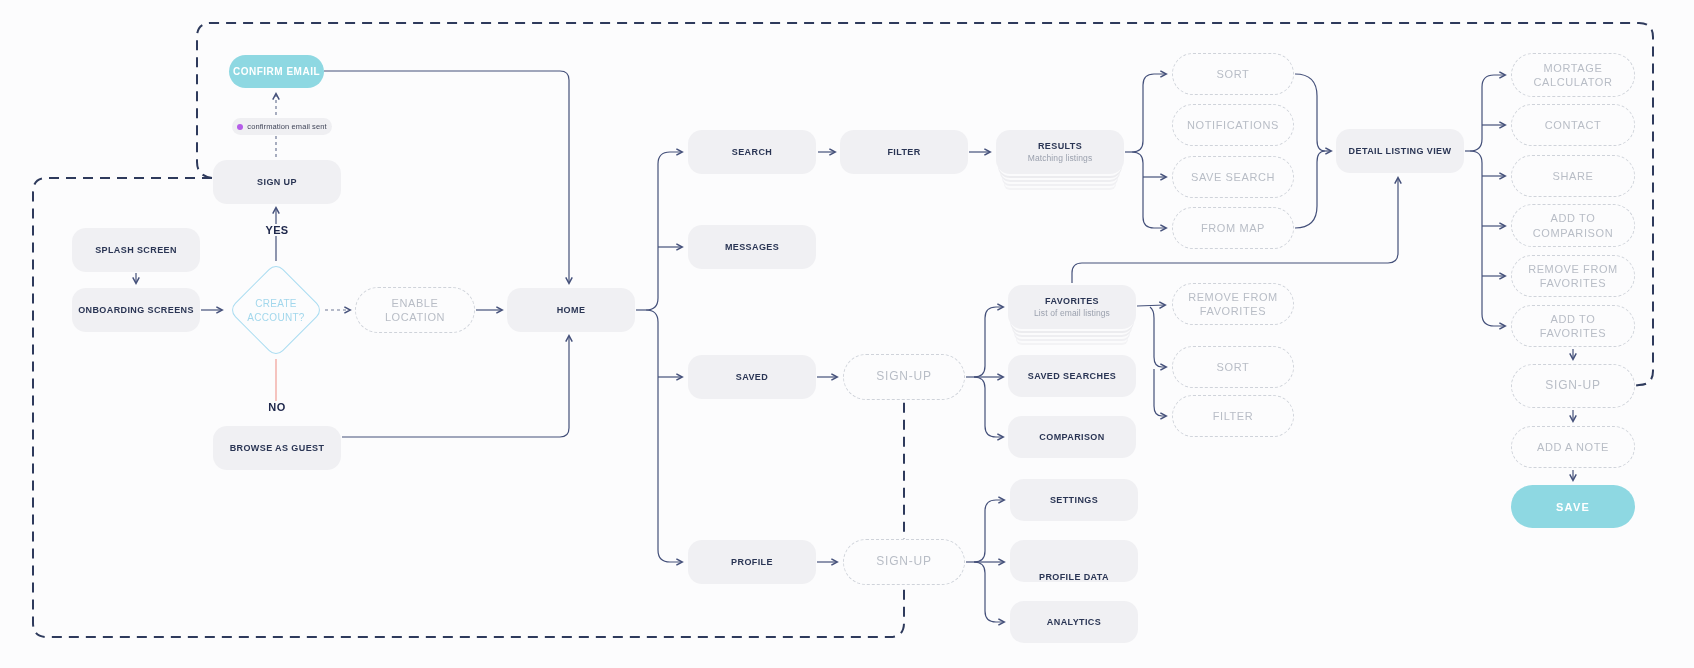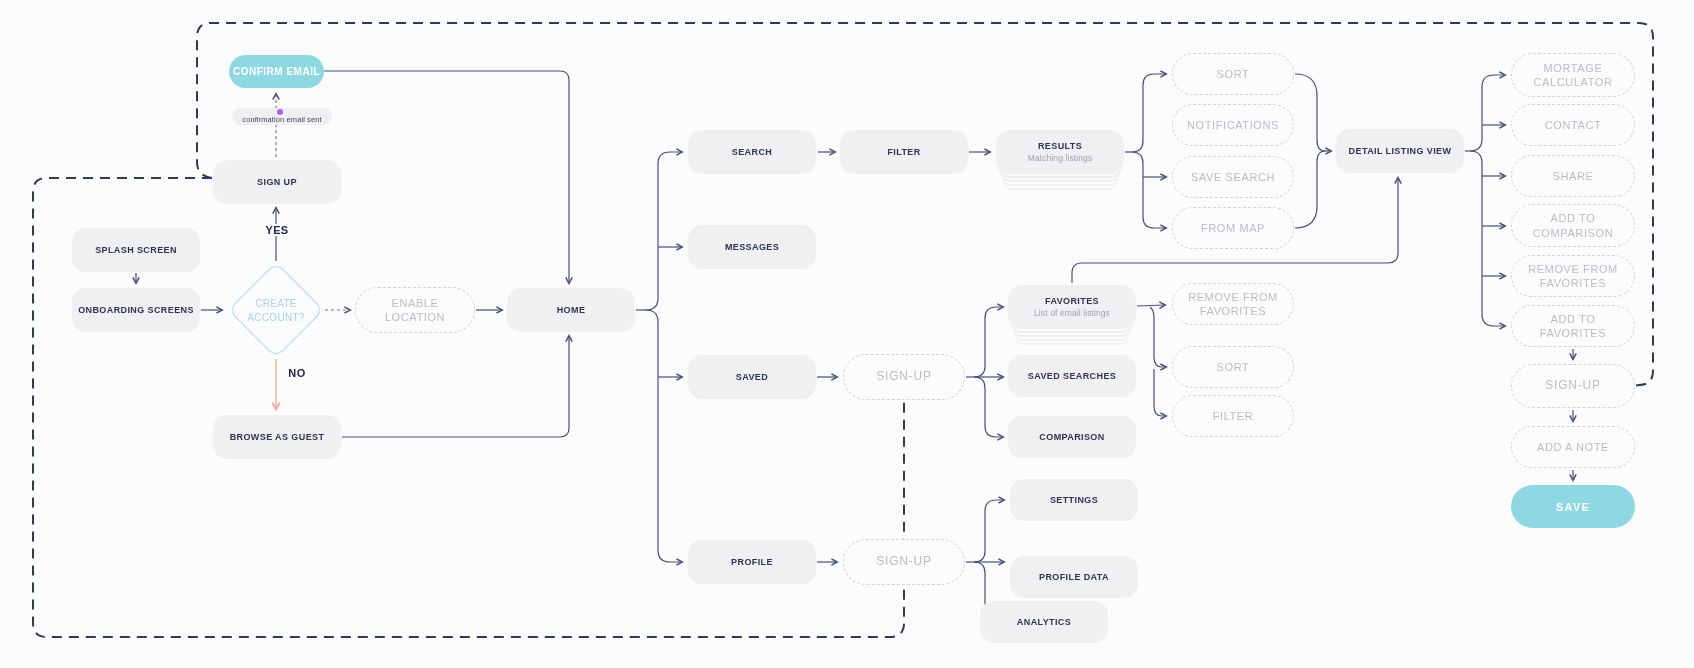--- a/index.html
+++ b/index.html
@@ -120,29 +120,29 @@
 <div class="diamond-shape" style="left:242px;top:276px;"></div>
 <div class="diamond-label" style="left:236px;top:297px;width:80px;">CREATE ACCOUNT?</div>
 
 <div class="node box" style="left:213px;top:160px;width:128px;height:44px;">
     <span class="t">SIGN UP</span>
   </div>
 <div class="node teal teal--sm" style="left:229px;top:55px;width:95px;height:33px;">
     <span>CONFIRM EMAIL</span>
   </div>
 
-<div class="note-pill" style="left:232px;top:108px;width:100px;height:17px;flex-direction:column;">
+<div class="note-pill" style="left:232px;top:118px;width:100px;height:17px;">
   <span class="dot"></span>
   <span>confirmation email sent</span>
 </div>
 
 <div class="edge-label" style="left:277px;top:224px;">YES</div>
-<div class="edge-label" style="left:277px;top:367px;margin-left:20px;">NO</div>
-
-<div class="node box" style="left:213px;top:415px;width:128px;height:44px;">
+<div class="edge-label" style="left:277px;top:401px;">NO</div>
+
+<div class="node box" style="left:213px;top:426px;width:128px;height:44px;">
     <span class="t">BROWSE AS GUEST</span>
   </div>
 <div class="node pill" style="left:355px;top:287px;width:120px;height:46px;">
     <span>ENABLE LOCATION</span>
   </div>
 <div class="node box" style="left:507px;top:288px;width:128px;height:44px;">
     <span class="t">HOME</span>
   </div>
 
 <div class="node box" style="left:688px;top:130px;width:128px;height:44px;">
@@ -206,24 +206,24 @@
 <div class="node pill" style="left:1172px;top:395px;width:122px;height:42px;">
     <span>FILTER</span>
   </div>
 
 <div class="node pill pill--lg" style="left:843px;top:539px;width:122px;height:46px;">
     <span>SIGN-UP</span>
   </div>
 <div class="node box" style="left:1010px;top:479px;width:128px;height:42px;">
     <span class="t">SETTINGS</span>
   </div>
-<div class="node box" style="left:1010px;top:556px;width:128px;height:42px;">
+<div class="node box" style="left:1010px;top:540px;width:128px;height:42px;justify-content:flex-end;">
     <span class="t">PROFILE DATA</span>
   </div>
-<div class="node box" style="left:980px;top:601px;width:128px;height:42px;">
+<div class="node box" style="left:1010px;top:601px;width:128px;height:42px;">
     <span class="t">ANALYTICS</span>
   </div>
 
 <div class="node pill" style="left:1511px;top:53px;width:124px;height:44px;">
     <span>MORTAGE CALCULATOR</span>
   </div>
 <div class="node pill" style="left:1511px;top:104px;width:124px;height:42px;align-items:center;">
     <span>CONTACT</span>
   </div>
 <div class="node pill" style="left:1511px;top:155px;width:124px;height:42px;">

